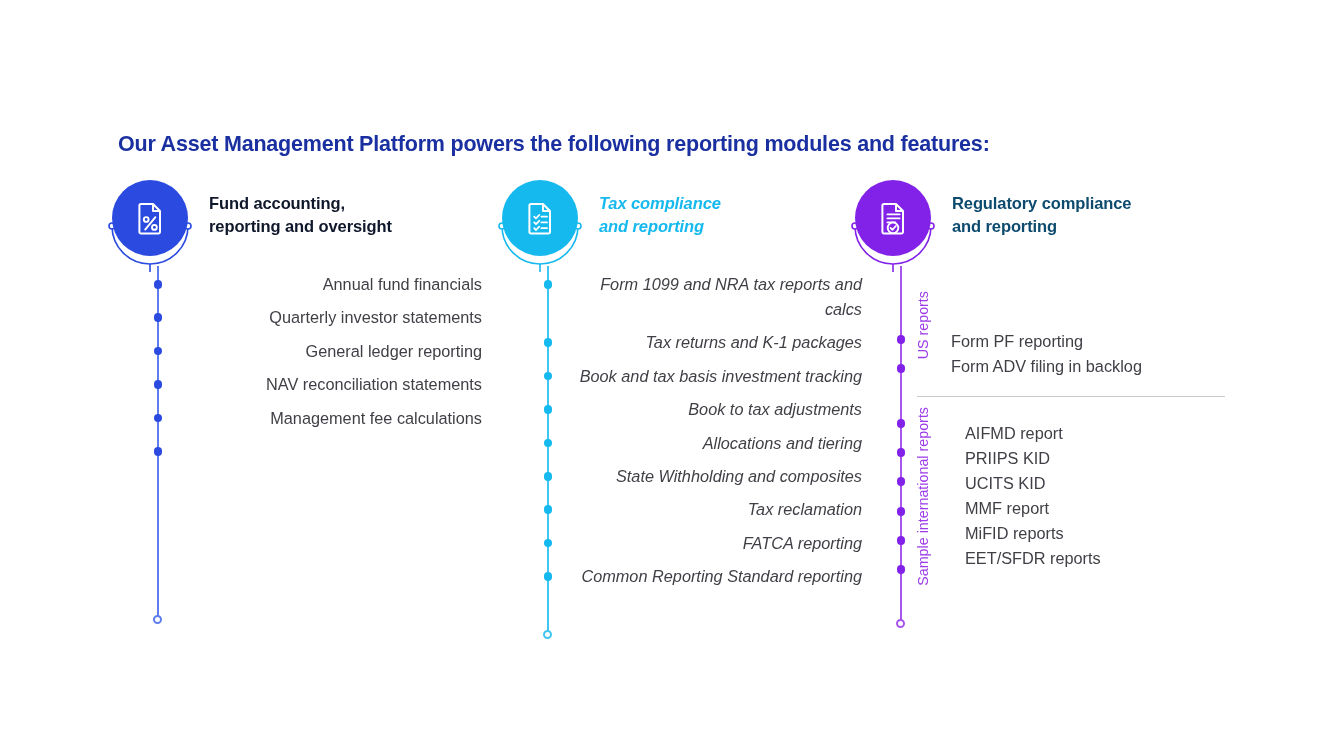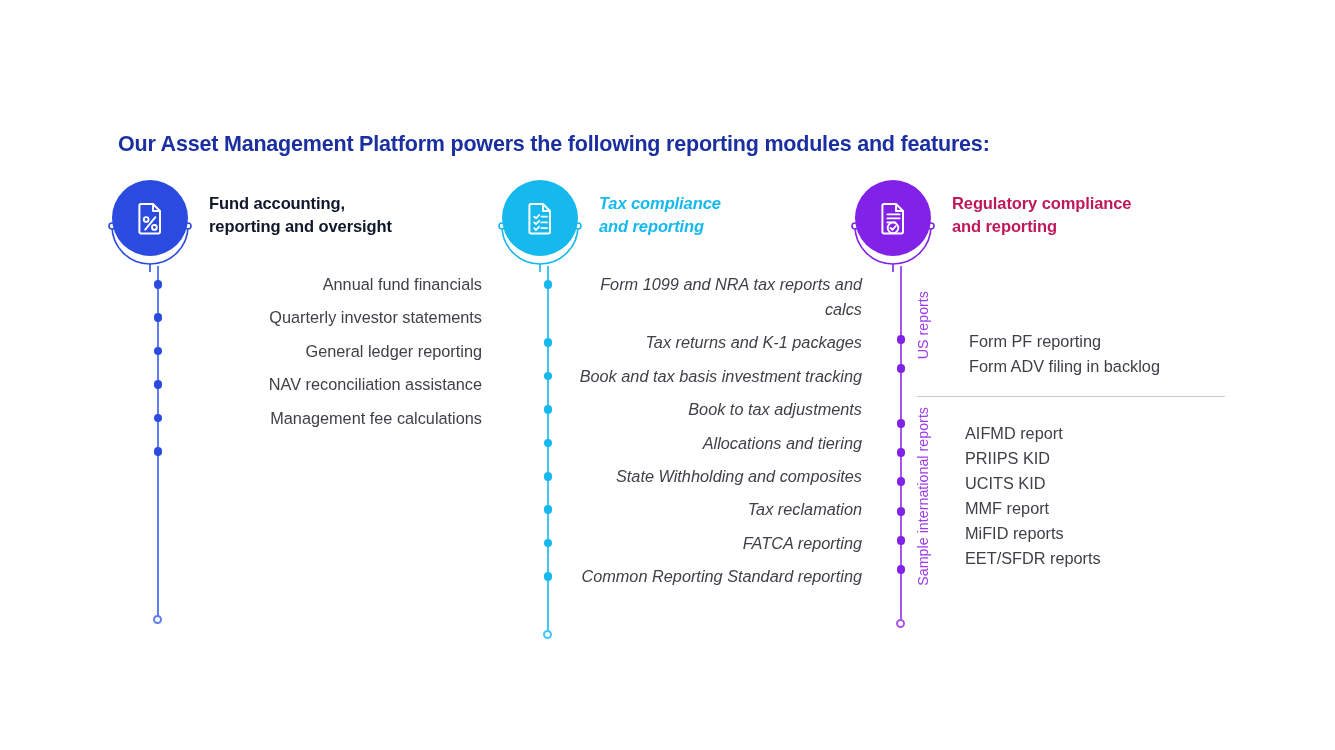--- a/index.html
+++ b/index.html
@@ -196,21 +196,21 @@
         <li class="item">
           <span class="dot" style="background:#2a4ae0"></span>
           <span>Quarterly investor statements</span>
         </li>
         <li class="item">
           <span class="dot" style="background:#2a4ae0"></span>
           <span>General ledger reporting</span>
         </li>
         <li class="item">
           <span class="dot" style="background:#2a4ae0"></span>
-          <span>NAV reconciliation assistance</span>
+          <span>NAV reconciliation statements</span>
         </li>
         <li class="item">
           <span class="dot" style="background:#2a4ae0"></span>
           <span>Management fee calculations</span>
         </li>
         <li class="item">
           <span class="dot" style="background:#2a4ae0"></span>
         </li>
       </ul>
     </div>
@@ -296,33 +296,33 @@
         <svg width="38" height="38" viewBox="0 0 38 38">
           <path d="M10 5 h12 l7 7 v21 a1.6 1.6 0 0 1 -1.6 1.6 h-17.4 a1.6 1.6 0 0 1 -1.6 -1.6 v-26.4 a1.6 1.6 0 0 1 1.6 -1.6 z" fill="none" stroke="#ffffff" stroke-width="2" stroke-linejoin="round"></path>
           <path d="M22 5 v7 h7" fill="none" stroke="#ffffff" stroke-width="2" stroke-linejoin="round"></path>
           <line x1="13.4" y1="15.4" x2="25.6" y2="15.4" stroke="#ffffff" stroke-width="1.8" stroke-linecap="round"></line>
           <line x1="13.4" y1="19.4" x2="25.6" y2="19.4" stroke="#ffffff" stroke-width="1.8" stroke-linecap="round"></line>
           <line x1="13.4" y1="23.4" x2="21.4" y2="23.4" stroke="#ffffff" stroke-width="1.8" stroke-linecap="round"></line>
           <circle cx="19" cy="28.8" r="5.3" fill="#8222e8" stroke="#ffffff" stroke-width="1.9"></circle>
           <path d="M16.5 28.9 l1.9 1.9 l3.4 -3.8" fill="none" stroke="#ffffff" stroke-width="1.8" stroke-linecap="round" stroke-linejoin="round"></path>
         </svg>
       </div>
-      <div class="col-heading" style="color:#be185d">Regulatory compliance
+      <div class="col-heading" style="color:#0c4a6e">Regulatory compliance
 and reporting</div>
     </div>
 
     <div class="timeline">
       <div class="rail" style="background:#a855f0; height:357px; top:-6px;"></div>
       <div class="rail-end" style="border-color:#a855f0; top:347px;"></div>
 
       <div class="group" style="height:135px;">
         <span class="dot" style="position:absolute; left:41.5px; top:63px; width:8.5px; height:8.5px; border-radius:50%; background:#8222e8;"></span>
         <span class="dot" style="position:absolute; left:41.5px; top:92px; width:8.5px; height:8.5px; border-radius:50%; background:#8222e8;"></span>
         <span class="vlabel" style="left:60px; top:19px;">US reports</span>
-        <ul class="plainlist" style="position:absolute; left:114px; top:57px;">
+        <ul class="plainlist" style="position:absolute; left:96px; top:57px;">
           <li class="plainitem">Form PF reporting</li>
           <li class="plainitem">Form ADV filing in backlog</li>
         </ul>
         <div class="divider" style="left:62px; top:124px; width:308px;"></div>
       </div>
 
       <div class="group" style="height:220px;">
         <span class="dot" style="position:absolute; left:41.5px; top:12px; width:8.5px; height:8.5px; border-radius:50%; background:#8222e8;"></span>
         <span class="dot" style="position:absolute; left:41.5px; top:41px; width:8.5px; height:8.5px; border-radius:50%; background:#8222e8;"></span>
         <span class="dot" style="position:absolute; left:41.5px; top:70px; width:8.5px; height:8.5px; border-radius:50%; background:#8222e8;"></span>

